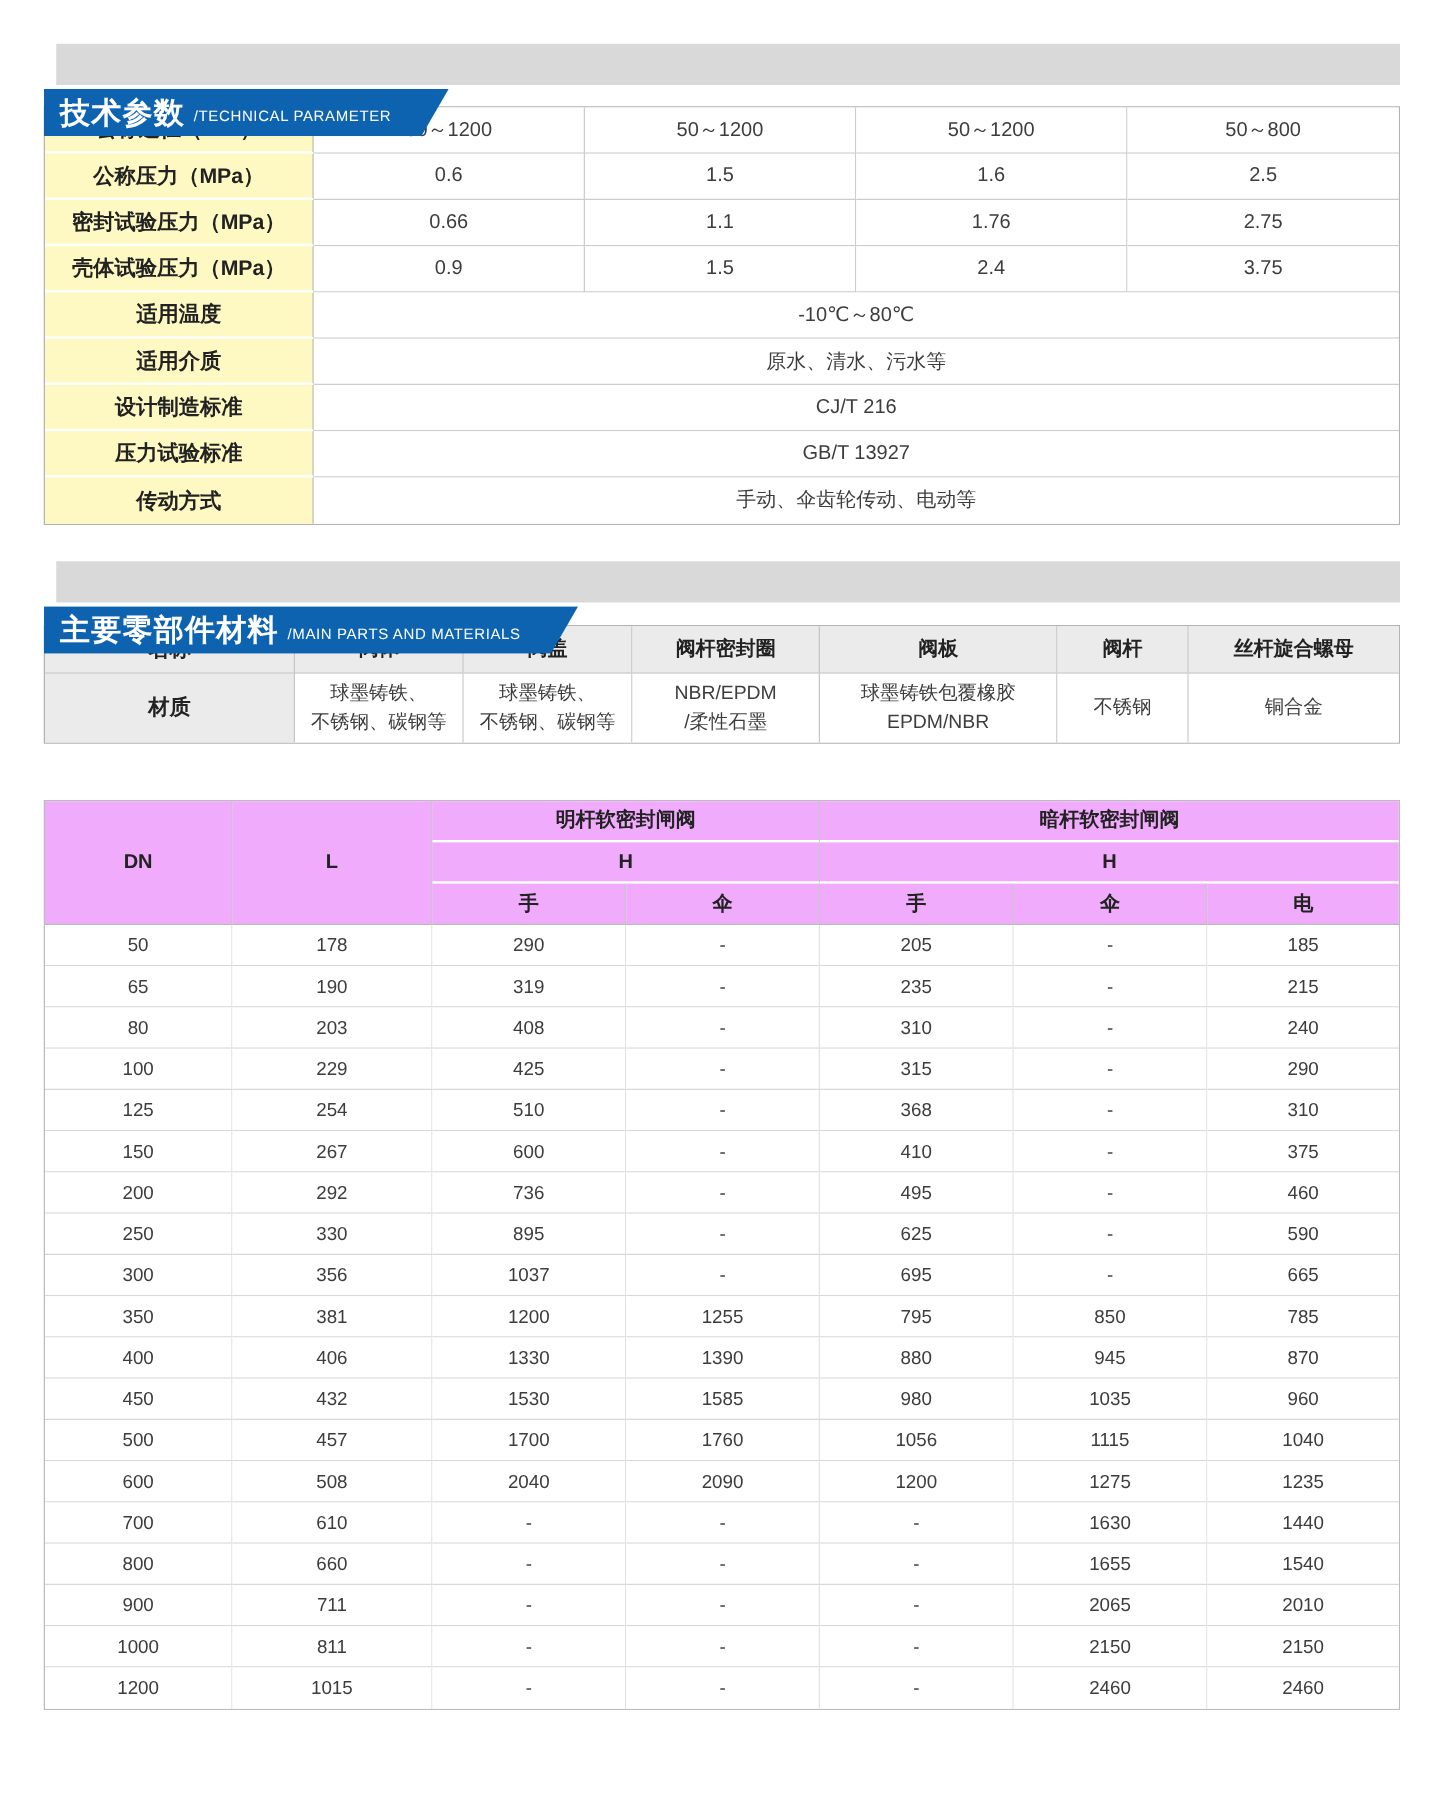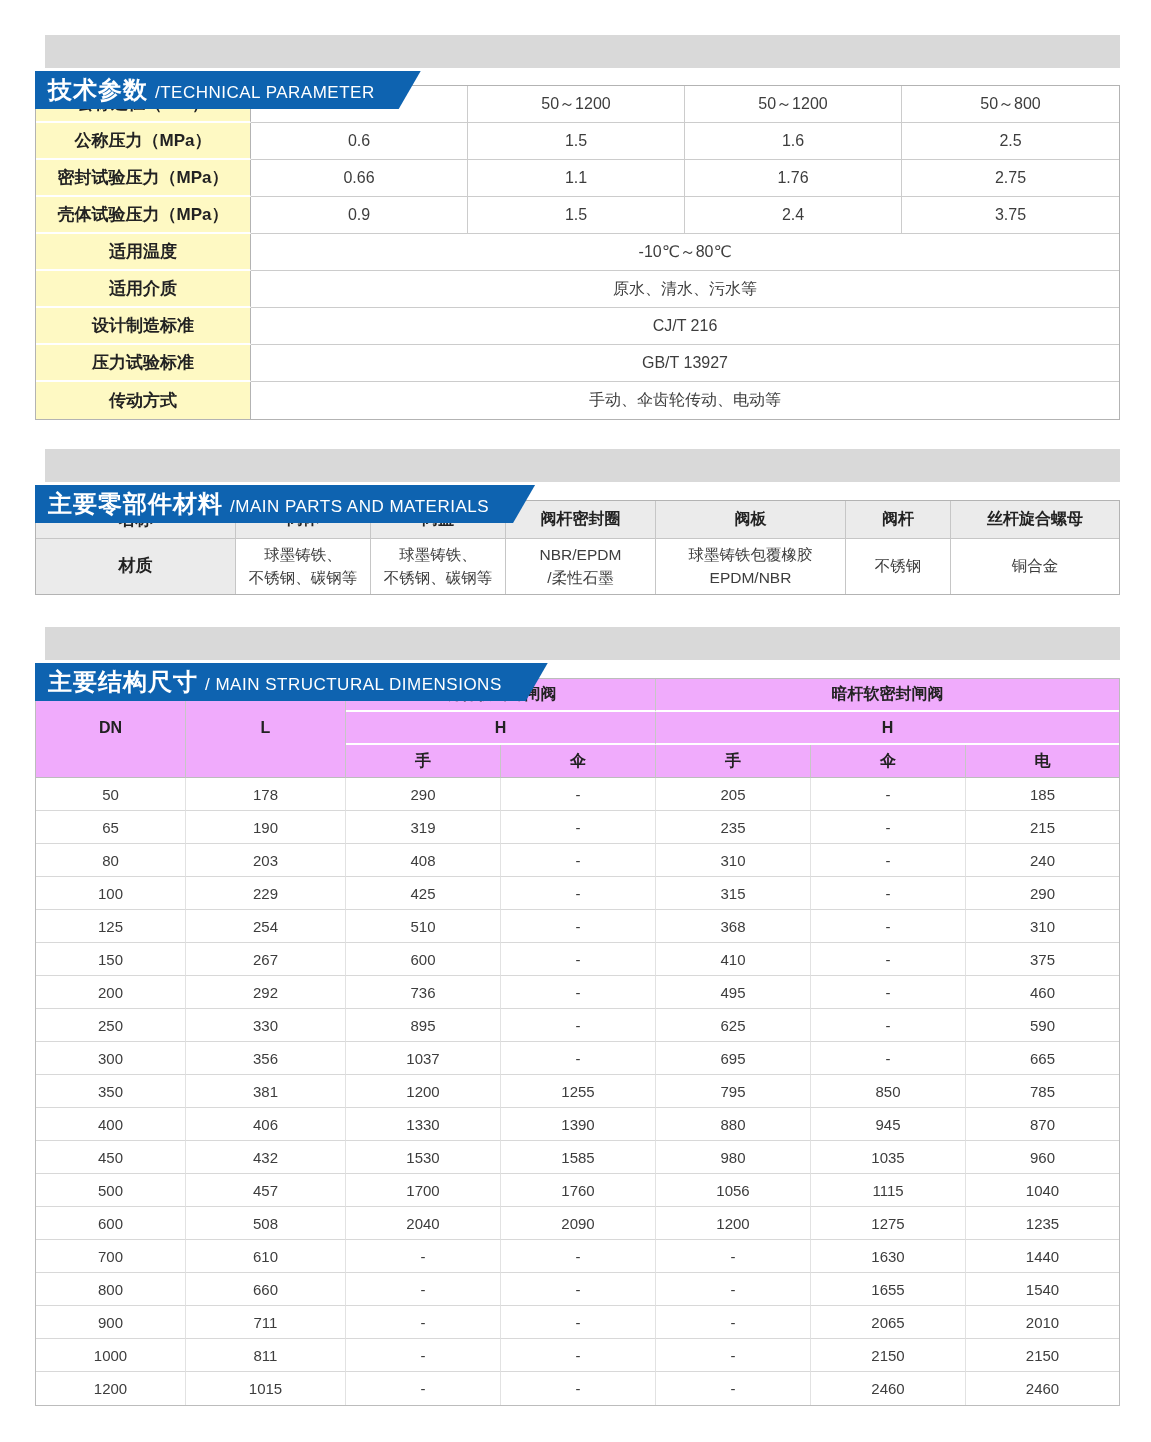--- a/index.html
+++ b/index.html
@@ -20,21 +20,21 @@
   .banner-label {
     position:relative; height:100%;
     display:inline-flex; align-items:center;
     padding:0 46px 0 13px;
     background:#0e63b0; color:#fff;
     clip-path:polygon(0 0, 100% 0, calc(100% - 22px) 100%, 0 100%);
     white-space:nowrap;
     margin-top:38px;
   }
   .banner-cn { font-size:24px; font-weight:bold; letter-spacing:1px; }
-  .banner-en { font-size:17px; margin:5px 0 0 7px; letter-spacing:0.5px; }
+  .banner-en { font-size:12px; margin:5px 0 0 7px; letter-spacing:0.5px; }
 
   .gap-sm { height:14px; } .gap-md { height:15px; }
   .gap-lg { height:27px; } .gap-xl { height:30px; }
 
   table { width:100%; border-collapse:separate; border-spacing:0; table-layout:fixed; }
   td { text-align:center; vertical-align:middle; overflow:hidden; }
 
   
   .spec-table { border:1px solid #b3b3b3; }
   .spec-table td {
@@ -188,27 +188,20 @@
 /柔性石墨</td>
           <td>球墨铸铁包覆橡胶
 EPDM/NBR</td>
           <td>不锈钢</td>
           <td>铜合金</td>
         </tr>
       </tbody>
   </table>
   <div class="gap-xl"></div>
 
-  <div class="banner">
-    <div class="banner-track"></div>
-    <div class="banner-label">
-      <span class="banner-cn">主要结构尺寸</span>
-      <span class="banner-en">/ MAIN STRUCTURAL DIMENSIONS</span>
-    </div>
-  </div>
   <div class="gap-md"></div>
 
   <table class="dim-table">
     <colgroup>
       <col style="width:150px">
         <col style="width:160px">
       <col style="width:155px">
         <col style="width:155px">
       <col style="width:155px">
         <col style="width:155px">

